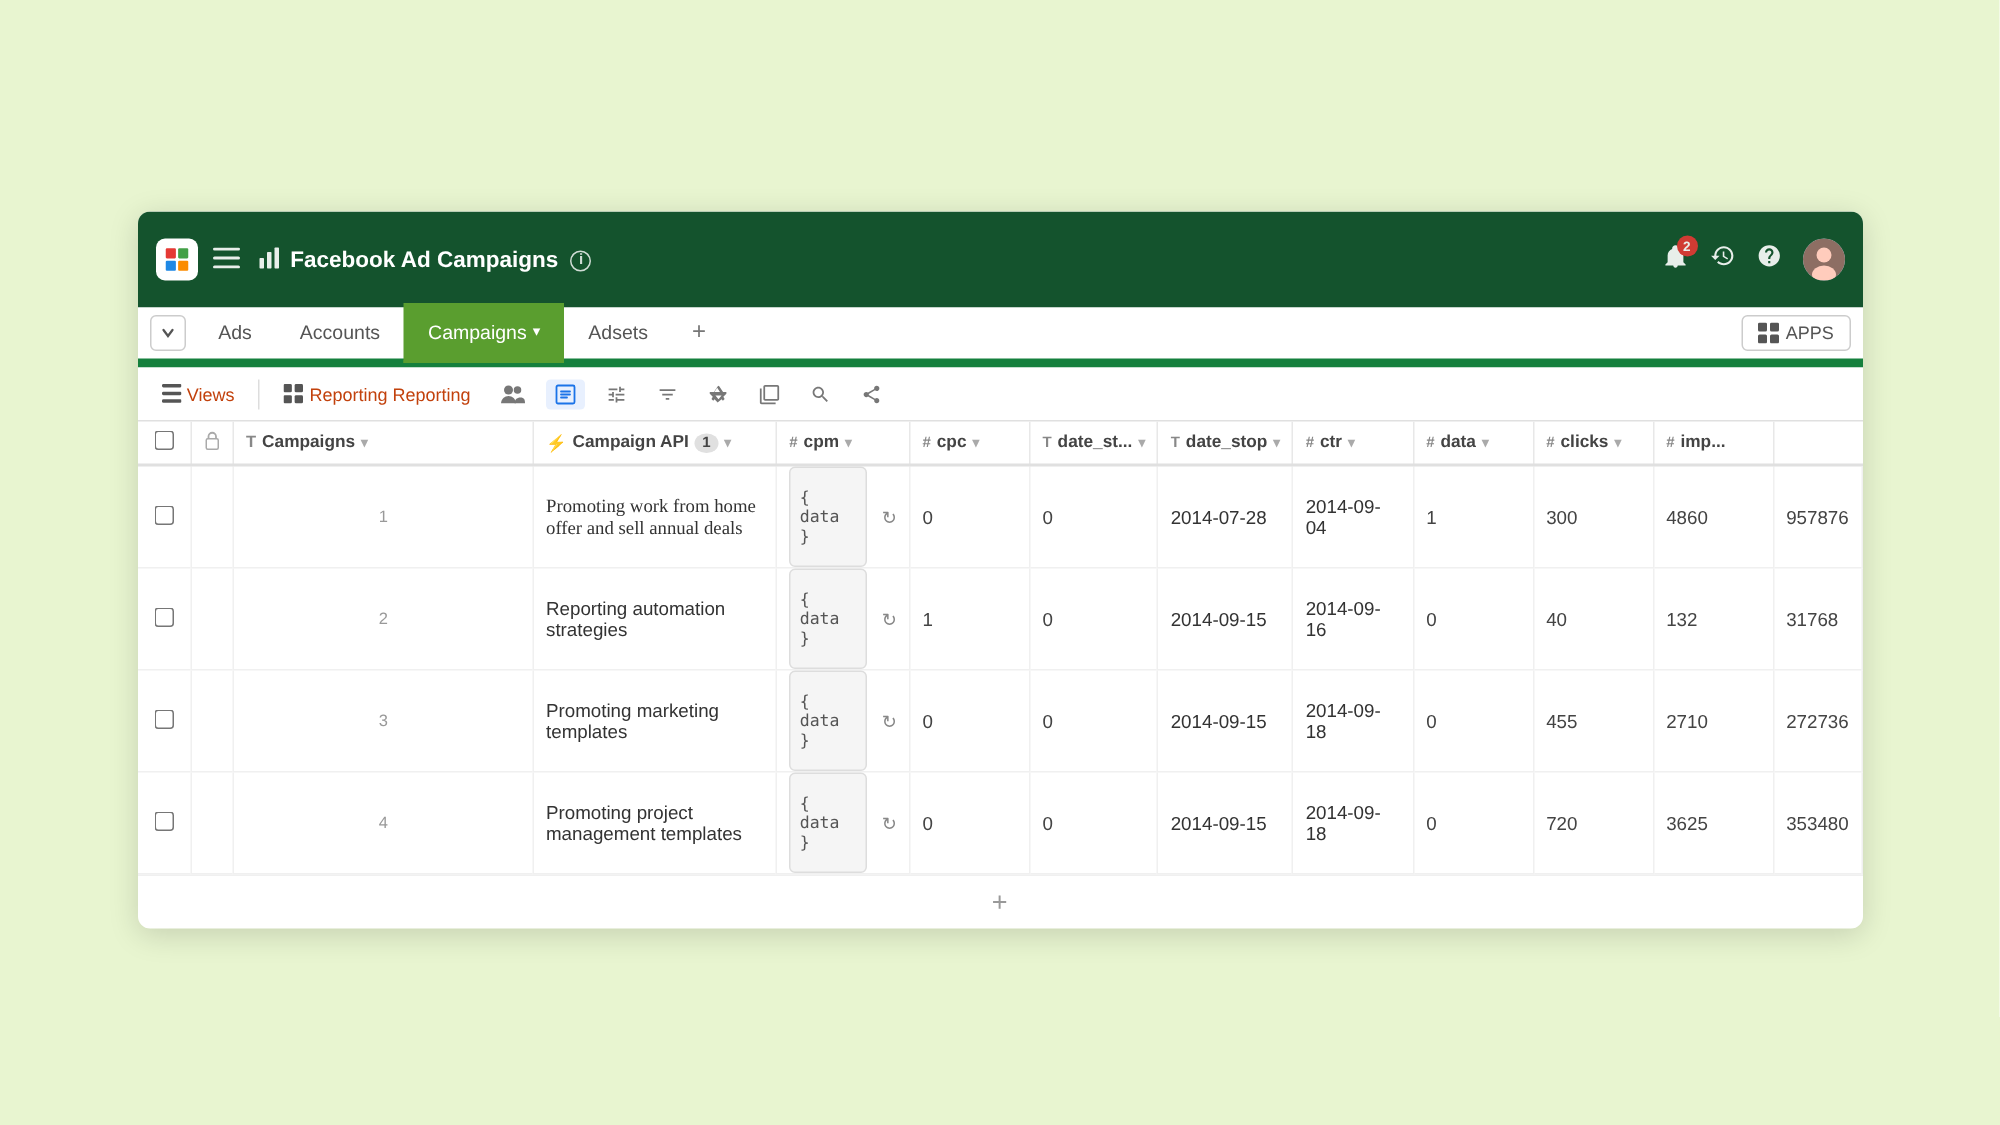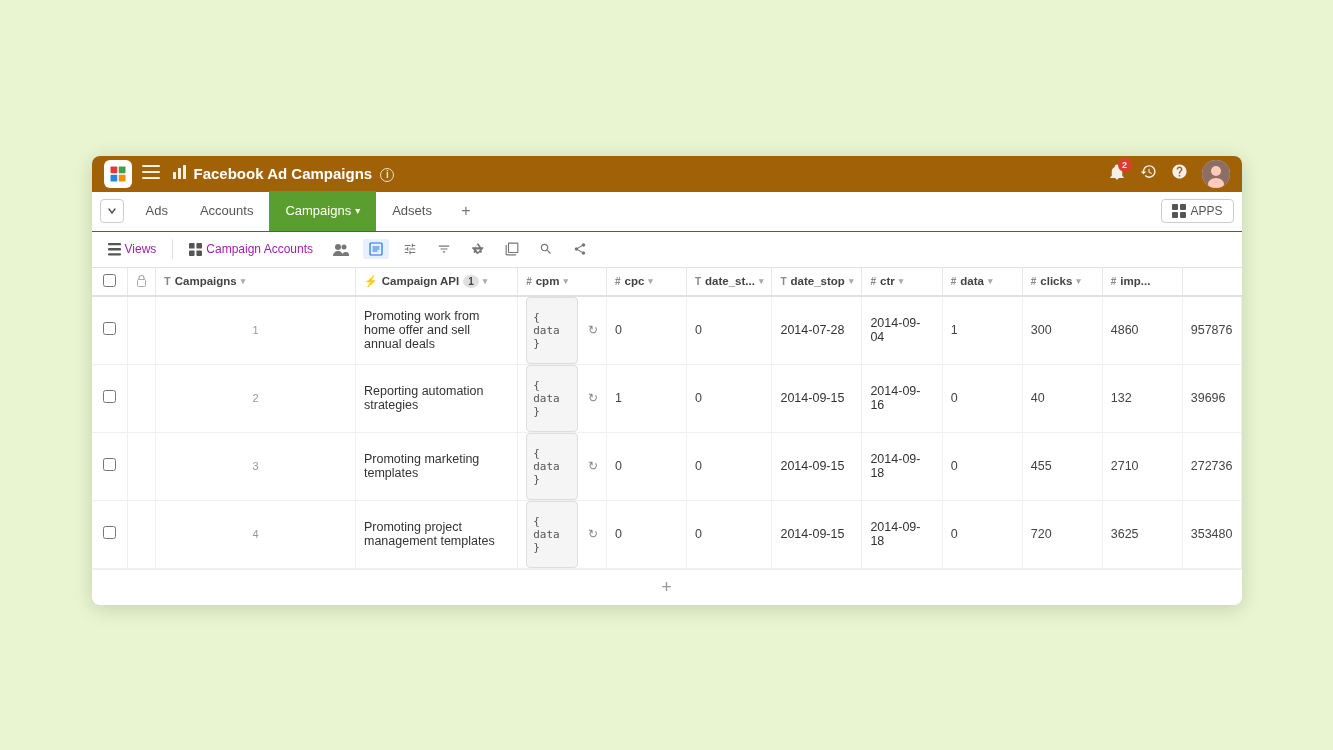--- a/index.html
+++ b/index.html
@@ -17,25 +17,25 @@
     .app-window {
       width: 1150px;
       background: #fff;
       border-radius: 8px;
       box-shadow: 0 4px 20px rgba(0,0,0,0.15);
       overflow: hidden;
       margin-top: 10px;
     }
     
     .header {
-      background: #a16207;
+      background: #14532d;
       display: flex;
       align-items: center;
       padding: 0 12px;
-      height: 36px;
+      height: 64px;
       color: #fff;
     }
     .header-logo {
       width: 28px; height: 28px;
       background: #fff;
       border-radius: 6px;
       display: flex; align-items: center; justify-content: center;
       margin-right: 10px;
       flex-shrink: 0;
     }
@@ -91,21 +91,21 @@
       width: 28px; height: 28px;
       border-radius: 50%;
       background: #b0bec5;
       overflow: hidden;
       display: flex; align-items: center; justify-content: center;
       cursor: pointer;
     }
     
     .tabs-bar {
       background: #fff;
-      border-bottom: 1px solid #15803d;
+      border-bottom: 6px solid #15803d;
       display: flex;
       align-items: center;
       height: 40px;
       padding: 0 8px;
     }
     .tab-collapse {
       width: 24px; height: 24px;
       border: 1px solid #ccc;
       border-radius: 4px;
       display: flex; align-items: center; justify-content: center;
@@ -157,21 +157,21 @@
       display: flex;
       align-items: center;
       height: 36px;
       padding: 0 10px;
       gap: 8px;
     }
     .toolbar-btn {
       display: flex; align-items: center; gap: 4px;
       padding: 3px 6px;
       cursor: pointer;
-      color: #a21caf;
+      color: #c2410c;
       font-size: 12px;
       border-radius: 3px;
     }
     .toolbar-active {
       background: #e8f0fe;
       color: #1a73e8;
     }
     .toolbar-divider {
       width: 1px; height: 20px;
       background: #ddd;
@@ -370,21 +370,21 @@
       <span>Views</span>
     </div>
     <div class="toolbar-divider"></div>
     <div class="toolbar-btn">
       <svg width="13" height="13" viewBox="0 0 14 14" fill="#555">
         <rect x="0" y="0" width="6" height="6" rx="1"></rect>
         <rect x="8" y="0" width="6" height="6" rx="1"></rect>
         <rect x="0" y="8" width="6" height="6" rx="1"></rect>
         <rect x="8" y="8" width="6" height="6" rx="1"></rect>
       </svg>
-      <span>Campaign Accounts</span>
+      <span>Reporting Reporting</span>
     </div>
     <div class="toolbar-btn">
       <svg width="16" height="13" viewBox="0 0 16 13" fill="#777">
         <circle cx="5" cy="4" r="3"></circle>
         <path d="M0 13c0-3 2.5-5 5-5s5 2 5 5"></path>
         <circle cx="11" cy="4" r="2.5"></circle>
         <path d="M9 13c0-2.5 1.5-4 4-4s3 1.5 3 4"></path>
       </svg>
     </div>
     <div class="toolbar-btn toolbar-active">
@@ -510,21 +510,21 @@
           </th>
         </tr>
       </thead>
       <tbody id="table-body">
       <tr>
     <td class="td-checkbox">
       <input type="checkbox" style="cursor: pointer;">
     </td>
     <td class="td-lock"></td>
     <td class="td-row-num">1</td>
-    <td style="max-width:200px;">Promoting work from home offer and sell annual deals</td>
+    <td style="max-width:200px;font-family:Liberation Serif, serif;">Promoting work from home offer and sell annual deals</td>
     <td>
       <div class="campaign-api-cell">
         <span class="data-badge">{ data }</span>
         <span class="refresh-icon">↻</span>
       </div>
     </td>
     <td class="col-num-val">0</td>
     <td class="col-num-val">0</td>
     <td>2014-07-28</td>
     <td>2014-09-04</td>
@@ -546,21 +546,21 @@
         <span class="refresh-icon">↻</span>
       </div>
     </td>
     <td class="col-num-val">1</td>
     <td class="col-num-val">0</td>
     <td>2014-09-15</td>
     <td>2014-09-16</td>
     <td class="col-num-val">0</td>
     <td class="col-num-val">40</td>
     <td class="col-num-val">132</td>
-    <td class="col-num-val">39696</td>
+    <td class="col-num-val">31768</td>
   </tr>
           <tr>
     <td class="td-checkbox">
       <input type="checkbox" style="cursor: pointer;">
     </td>
     <td class="td-lock"></td>
     <td class="td-row-num">3</td>
     <td style="max-width:200px;">Promoting marketing templates</td>
     <td>
       <div class="campaign-api-cell">

